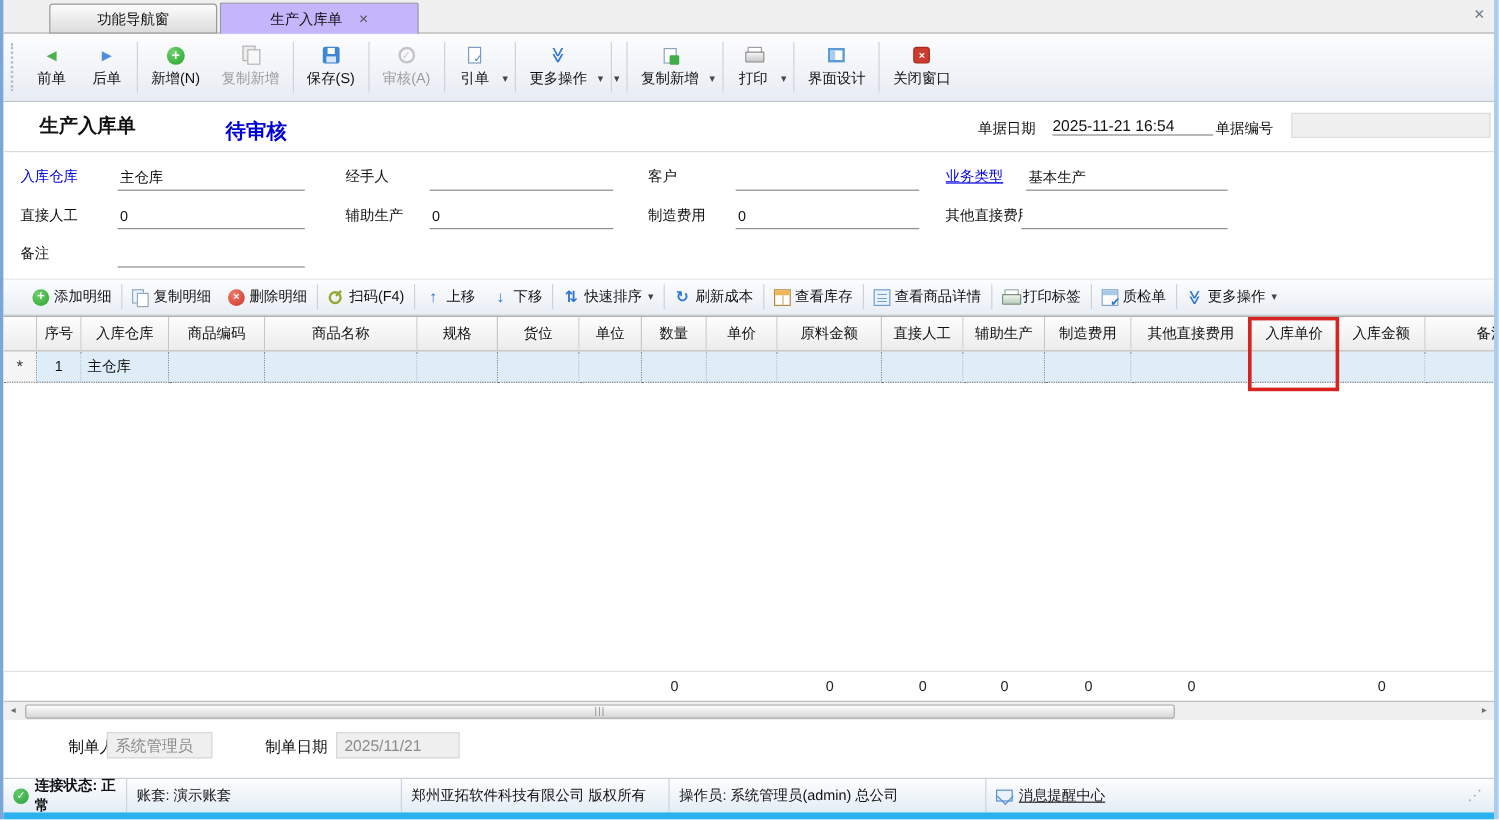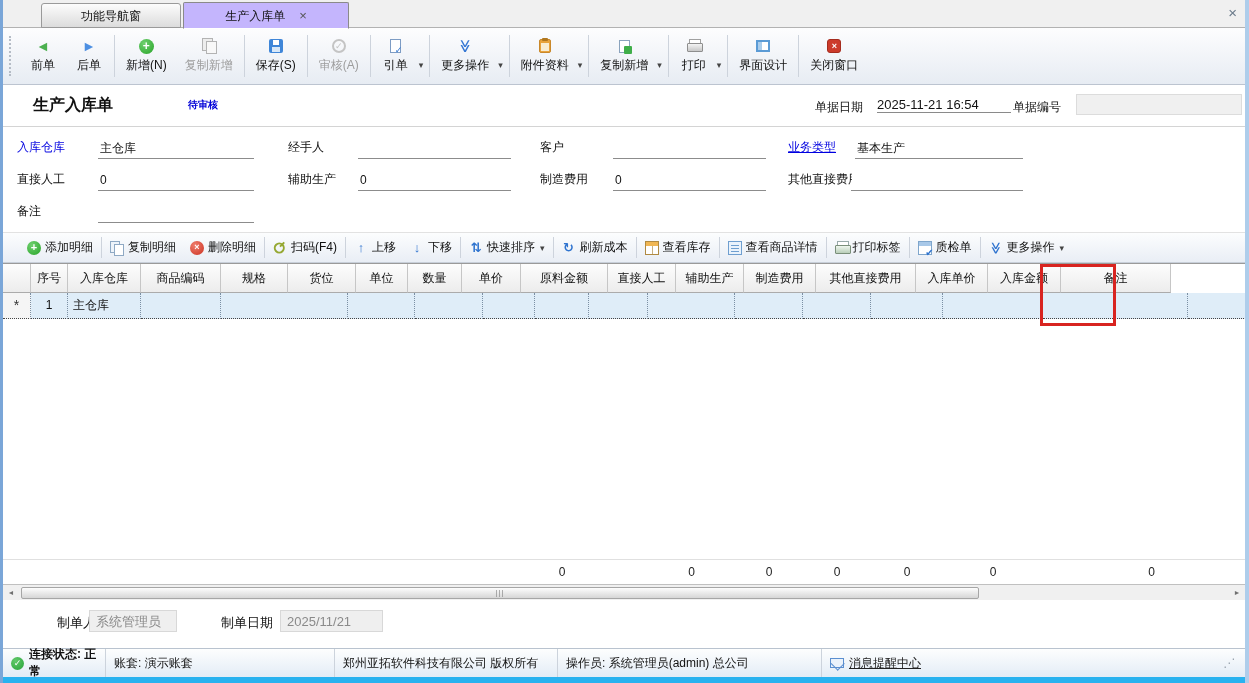--- a/index.html
+++ b/index.html
@@ -58,21 +58,21 @@
   .ti-print::after { content:""; position:absolute; left:0; top:4px; width:14px; height:7px;
     background:linear-gradient(#f4f4f4,#c8c8c8); border:1px solid #8e8e8e; border-radius:1px; }
   .ti-design { width:14px; height:12px; margin:2px auto; border:2px solid #5b9bd5; background:#fff; }
   .ti-design::after { content:""; position:absolute; left:0; top:0; bottom:0; width:4px; background:#aacdec; }
   .ti-closewin { width:14px; height:14px; margin:1px auto; background:#cc3b2b; border:1px solid #a52c1e;
     border-radius:3px; color:#fff; font-size:9px; line-height:12px; text-align:center; font-weight:bold; }
 
   
   .doc-header { position:relative; height:42px; background:#fff; border-bottom:1px solid #d4d4d4; }
   .doc-title { position:absolute; left:30px; top:10px; font-size:16px; font-weight:bold; }
-  .doc-status { position:absolute; left:185px; top:13px; color:#0000d8; font-weight:bold; font-size:10px; }
+  .doc-status { position:absolute; left:185px; top:13px; color:#0000d8; font-weight:bold; font-size:17px; }
   .dh-date-label { position:absolute; left:812px; top:14px; }
   .dh-date-val { position:absolute; left:874px; top:12px; width:134px; border-bottom:1px solid #8a8a8a; font-size:13px; }
   .dh-no-label { position:absolute; left:1010px; top:14px; }
   .dh-no-box { position:absolute; left:1073px; top:9px; width:166px; height:21px; background:#f0f0f0; border:1px solid #dcdcdc; }
 
   
   .form { position:relative; height:105px; background:#fff; }
   .flabel { position:absolute; white-space:nowrap; }
   .blue { color:#0000e0; }
   .ulink { text-decoration:underline; }
@@ -219,24 +219,20 @@
       <span class="lbl">引单</span>
     </div>
     <span class="dd">▾</span>
     <div class="tsep"></div>
     <div class="tbtn">
       <span class="ti g ti-more">≫</span>
       <span class="lbl">更多操作</span>
     </div>
     <span class="dd">▾</span>
     <div class="tsep"></div>
-    <div class="tbtn">
-      <span class="ti ti-attach"></span>
-      <span class="lbl">附件资料</span>
-    </div>
     <span class="dd">▾</span>
     <div class="tsep"></div>
     <div class="tbtn">
       <span class="ti ti-ie"></span>
       <span class="lbl">复制新增</span>
     </div>
     <span class="dd">▾</span>
     <div class="tsep"></div>
     <div class="tbtn">
       <span class="ti ti-print"></span>
@@ -354,20 +350,21 @@
       <span class="gdd">▾</span>
     </div>
   </div>
 
   <div class="grid">
     <div class="grow ghead">
       <div class="gcell w0"></div>
       <div class="gcell w1">序号</div>
       <div class="gcell w2">入库仓库</div>
       <div class="gcell w3">商品编码</div>
+      <div class="gcell w4">商品名称</div>
       <div class="gcell w5">规格</div>
       <div class="gcell w6">货位</div>
       <div class="gcell w7">单位</div>
       <div class="gcell w8">数量</div>
       <div class="gcell w9">单价</div>
       <div class="gcell w10">原料金额</div>
       <div class="gcell w11">直接人工</div>
       <div class="gcell w12">辅助生产</div>
       <div class="gcell w13">制造费用</div>
       <div class="gcell w14">其他直接费用</div>

